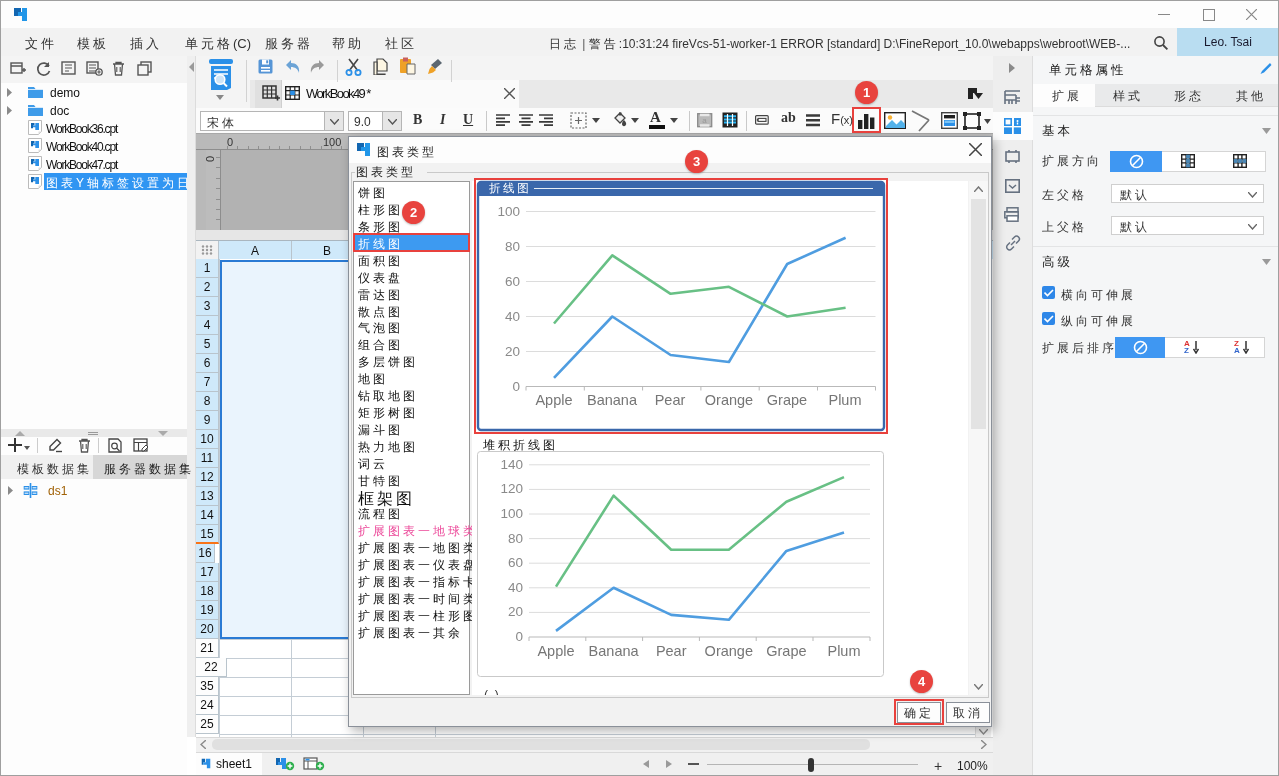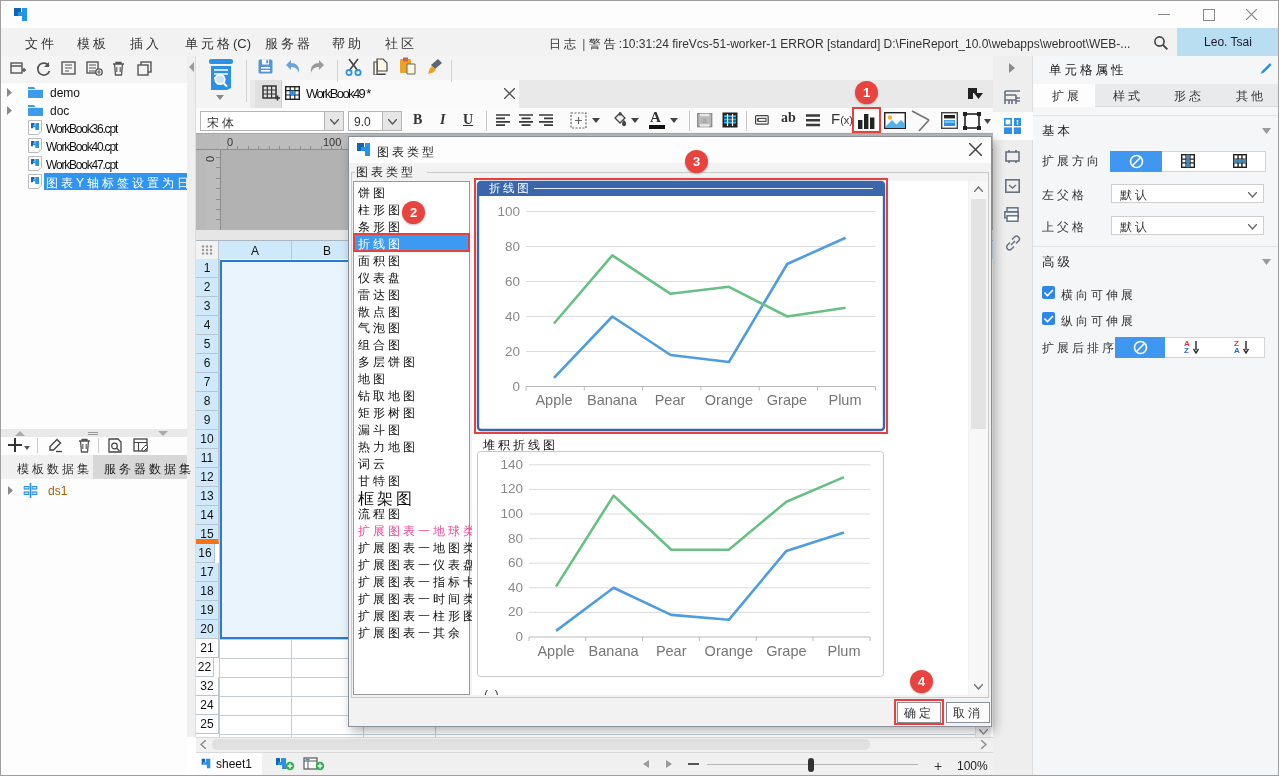--- a/index.html
+++ b/index.html
@@ -439,29 +439,29 @@
         <div class="ab mono" style="left:196px;top:335px;width:23px;height:19px;background:#cfe9fa;border-bottom:1px solid #b9c4cc;border-right:1px solid #b9c4cc;box-sizing:border-box;font-size:12px;color:#111;text-align:center;line-height:18px">5</div>
         <div class="ab mono" style="left:196px;top:354px;width:23px;height:19px;background:#cfe9fa;border-bottom:1px solid #b9c4cc;border-right:1px solid #b9c4cc;box-sizing:border-box;font-size:12px;color:#111;text-align:center;line-height:18px">6</div>
         <div class="ab mono" style="left:196px;top:373px;width:23px;height:19px;background:#cfe9fa;border-bottom:1px solid #b9c4cc;border-right:1px solid #b9c4cc;box-sizing:border-box;font-size:12px;color:#111;text-align:center;line-height:18px">7</div>
         <div class="ab mono" style="left:196px;top:392px;width:23px;height:19px;background:#cfe9fa;border-bottom:1px solid #b9c4cc;border-right:1px solid #b9c4cc;box-sizing:border-box;font-size:12px;color:#111;text-align:center;line-height:18px">8</div>
         <div class="ab mono" style="left:196px;top:411px;width:23px;height:19px;background:#cfe9fa;border-bottom:1px solid #b9c4cc;border-right:1px solid #b9c4cc;box-sizing:border-box;font-size:12px;color:#111;text-align:center;line-height:18px">9</div>
         <div class="ab mono" style="left:196px;top:430px;width:23px;height:19px;background:#cfe9fa;border-bottom:1px solid #b9c4cc;border-right:1px solid #b9c4cc;box-sizing:border-box;font-size:12px;color:#111;text-align:center;line-height:18px">10</div>
         <div class="ab mono" style="left:196px;top:449px;width:23px;height:19px;background:#cfe9fa;border-bottom:1px solid #b9c4cc;border-right:1px solid #b9c4cc;box-sizing:border-box;font-size:12px;color:#111;text-align:center;line-height:18px">11</div>
         <div class="ab mono" style="left:196px;top:468px;width:23px;height:19px;background:#cfe9fa;border-bottom:1px solid #b9c4cc;border-right:1px solid #b9c4cc;box-sizing:border-box;font-size:12px;color:#111;text-align:center;line-height:18px">12</div>
         <div class="ab mono" style="left:196px;top:487px;width:23px;height:19px;background:#cfe9fa;border-bottom:1px solid #b9c4cc;border-right:1px solid #b9c4cc;box-sizing:border-box;font-size:12px;color:#111;text-align:center;line-height:18px">13</div>
         <div class="ab mono" style="left:196px;top:506px;width:23px;height:19px;background:#cfe9fa;border-bottom:1px solid #b9c4cc;border-right:1px solid #b9c4cc;box-sizing:border-box;font-size:12px;color:#111;text-align:center;line-height:18px">14</div>
-        <div class="ab mono" style="left:196px;top:525px;width:23px;height:19px;background:#cfe9fa;border-bottom:5px solid #f97316;border-right:1px solid #b9c4cc;box-sizing:border-box;font-size:12px;color:#111;text-align:center;line-height:18px">15</div>
+        <div class="ab mono" style="left:196px;top:525px;width:23px;height:19px;background:#cfe9fa;border-bottom:2px solid #f97316;border-right:1px solid #b9c4cc;box-sizing:border-box;font-size:12px;color:#111;text-align:center;line-height:18px">15</div>
         <div class="ab mono" style="left:196px;top:544px;width:19px;height:19px;background:#cfe9fa;border-bottom:1px solid #b9c4cc;border-right:1px solid #b9c4cc;box-sizing:border-box;font-size:12px;color:#111;text-align:center;line-height:18px">16</div>
         <div class="ab mono" style="left:196px;top:563px;width:23px;height:19px;background:#cfe9fa;border-bottom:1px solid #b9c4cc;border-right:1px solid #b9c4cc;box-sizing:border-box;font-size:12px;color:#111;text-align:center;line-height:18px">17</div>
         <div class="ab mono" style="left:196px;top:582px;width:23px;height:19px;background:#cfe9fa;border-bottom:1px solid #b9c4cc;border-right:1px solid #b9c4cc;box-sizing:border-box;font-size:12px;color:#111;text-align:center;line-height:18px">18</div>
         <div class="ab mono" style="left:196px;top:601px;width:23px;height:19px;background:#cfe9fa;border-bottom:1px solid #b9c4cc;border-right:1px solid #b9c4cc;box-sizing:border-box;font-size:12px;color:#111;text-align:center;line-height:18px">19</div>
         <div class="ab mono" style="left:196px;top:620px;width:23px;height:19px;background:#cfe9fa;border-bottom:1px solid #b9c4cc;border-right:1px solid #b9c4cc;box-sizing:border-box;font-size:12px;color:#111;text-align:center;line-height:18px">20</div>
         <div class="ab mono" style="left:196px;top:639px;width:23px;height:19px;background:#fdfdfd;border-bottom:1px solid #b9c4cc;border-right:1px solid #b9c4cc;box-sizing:border-box;font-size:12px;color:#111;text-align:center;line-height:18px">21</div>
-        <div class="ab mono" style="left:196px;top:658px;width:18px;height:19px;background:#fdfdfd;border-bottom:1px solid #b9c4cc;border-right:1px solid #b9c4cc;box-sizing:border-box;font-size:12px;color:#111;text-align:center;line-height:18px">22</div>
-        <div class="ab mono" style="left:196px;top:677px;width:23px;height:19px;background:#fdfdfd;border-bottom:1px solid #b9c4cc;border-right:1px solid #b9c4cc;box-sizing:border-box;font-size:12px;color:#111;text-align:center;line-height:18px">32</div>
+        <div class="ab mono" style="left:196px;top:658px;width:31px;height:19px;background:#fdfdfd;border-bottom:1px solid #b9c4cc;border-right:1px solid #b9c4cc;box-sizing:border-box;font-size:12px;color:#111;text-align:center;line-height:18px">22</div>
+        <div class="ab mono" style="left:196px;top:677px;width:23px;height:19px;background:#fdfdfd;border-bottom:1px solid #b9c4cc;border-right:1px solid #b9c4cc;box-sizing:border-box;font-size:12px;color:#111;text-align:center;line-height:18px">35</div>
         <div class="ab mono" style="left:196px;top:696px;width:23px;height:19px;background:#fdfdfd;border-bottom:1px solid #b9c4cc;border-right:1px solid #b9c4cc;box-sizing:border-box;font-size:12px;color:#111;text-align:center;line-height:18px">24</div>
         <div class="ab mono" style="left:196px;top:715px;width:23px;height:19px;background:#fdfdfd;border-bottom:1px solid #b9c4cc;border-right:1px solid #b9c4cc;box-sizing:border-box;font-size:12px;color:#111;text-align:center;line-height:18px">25</div>
       </div>
 
 <div class="ab" style="left:220px;top:260px;width:755px;height:379px;background:#eaf4fd;border:2px solid #2a7ad4;box-sizing:border-box"></div>
 
 <div class="ab" style="left:975px;top:240px;width:16px;height:497px;background:#f2f2f2;border-left:1px solid #dcdcdc;box-sizing:border-box"></div>
 <svg class="ab" style="left:979px;top:729px" width="9" height="6">
         <path d="M0 0l4.5 5L9 0" fill="none" stroke="#8a8a8a" stroke-width="1.4"></path>
       </svg>

